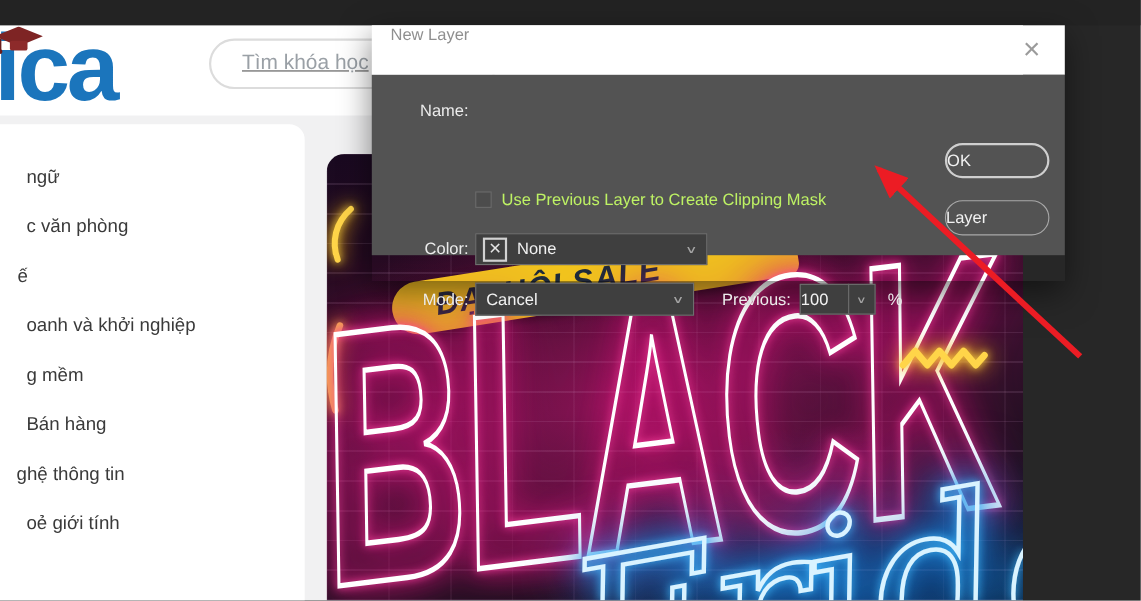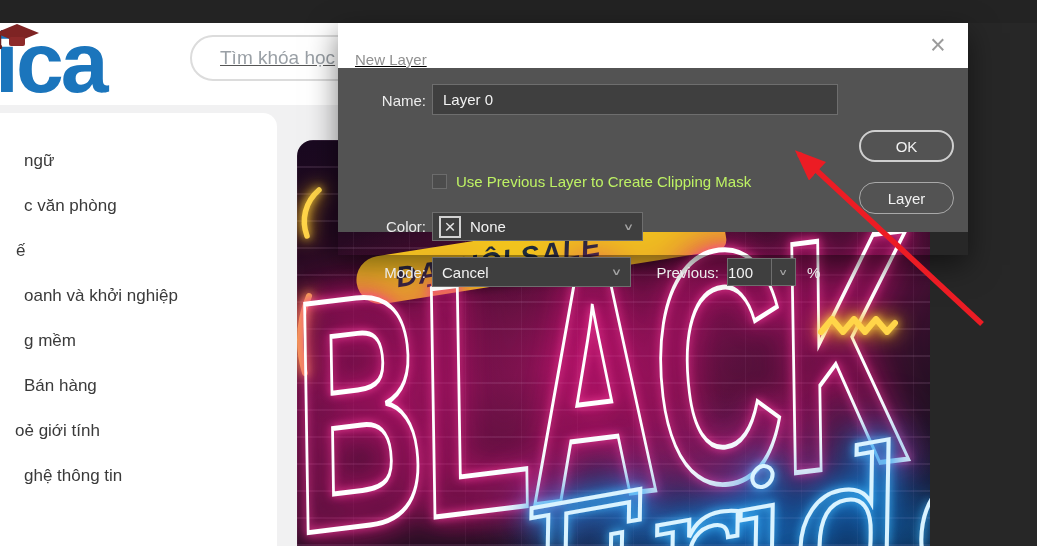--- a/index.html
+++ b/index.html
@@ -44,33 +44,33 @@
   .neon-script{position:absolute;left:0;top:0;width:633px;height:406px;
     filter:drop-shadow(0 0 4px #45bdff) drop-shadow(0 0 12px #1e9bf0) drop-shadow(0 0 26px #0b62c4);}
   .neon-zig{position:absolute;left:520px;top:170px;width:84px;height:32px;
     filter:drop-shadow(0 0 4px #ffd53e) drop-shadow(0 0 10px #e8a911);}
   .neon-arc{position:absolute;left:-4px;top:28px;width:40px;height:300px;
     filter:drop-shadow(0 0 4px #ffd53e) drop-shadow(0 0 9px #e8a911);}
   
   .dialog{position:absolute;left:338px;top:23px;width:630px;height:232px;z-index:5;
     box-shadow:0 10px 28px rgba(0,0,0,.5);}
   .dlg-title{position:absolute;left:0;top:0;width:100%;height:45px;background:#ffffff;box-sizing:border-box;
-    display:flex;align-items:flex-end;text-decoration:underline;}
+    display:flex;align-items:flex-start;}
   .dlg-title .t{margin-left:17px;font-size:15px;color:#8f8f8f;}
   .dlg-close{position:absolute;right:16px;top:8px;width:28px;height:28px;display:flex;align-items:center;
     justify-content:center;font-size:27px;color:#9b9b9b;cursor:pointer;line-height:1;}
   .dlg-body{position:absolute;left:0;top:45px;width:100%;height:164px;background:#535353;}
   .lbl{position:absolute;font-size:15px;color:#ececec;text-align:right;width:88px;left:0;}
   .field{position:absolute;background:#3f3f3f;border:1px solid #6e6e6e;box-sizing:border-box;color:#f2f2f2;
     font-size:15px;display:flex;align-items:center;}
   .name-input{position:absolute;left:94px;top:16px;width:406px;height:31px;background:#3f3f3f;
     border:1px solid #6e6e6e;box-sizing:border-box;color:#f2f2f2;font-size:15px;padding:0 10px;
     font-family:"Liberation Sans",sans-serif;outline:none;}
   .btn{position:absolute;left:521px;width:95px;height:32px;border-radius:17px;background:transparent;
-    color:#f2f2f2;font-size:15px;display:flex;align-items:center;justify-content:center;cursor:pointer;
+    color:#f2f2f2;font-size:15px;display:flex;align-items:center;cursor:pointer;
     box-sizing:border-box;}
   .btn-ok{top:62px;border:2px solid #cfcfcf;}
   .btn-cancel{top:114px;border:1.5px solid #a9a9a9;}
   .chk-row{position:absolute;left:94px;top:105px;display:flex;align-items:center;}
   .chk{width:15px;height:15px;background:#4c4c4c;border:1px solid #6c6c6c;box-sizing:border-box;}
   .chk-lbl{margin-left:9px;font-size:15px;color:#bef264;}
   .chev{position:absolute;right:9px;color:#a5a5a5;font-size:12px;transform:scaleY(.8) scaleX(1.3);}
   .dd-text{margin-left:9px;}
   .swatch{width:22px;height:22px;border:2px solid #d2d2d2;box-sizing:border-box;margin-left:6px;
     display:flex;align-items:center;justify-content:center;font-size:19px;color:#e4e4e4;line-height:1;}
@@ -97,22 +97,22 @@
       <input type="text" placeholder="Tìm khóa học" style="">
     </div>
   </div>
   <nav class="sidebar">
     <div class="side-item">ngữ</div>
     <div class="side-item">c văn phòng</div>
     <div class="side-item">ế</div>
     <div class="side-item">oanh và khởi nghiệp</div>
     <div class="side-item">g mềm</div>
     <div class="side-item">Bán hàng</div>
+    <div class="side-item">ghệ thông tin</div>
     <div class="side-item">oẻ giới tính</div>
-    <div class="side-item">ghệ thông tin</div>
   </nav>
 
   <div class="card">
     <svg class="neon-arc" viewBox="0 0 40 300">
       <path d="M26,22 C12,34 8,52 14,68" stroke="#ffd549" stroke-width="5.5" fill="none" stroke-linecap="round"></path>
       <path d="M16,128 C6,152 4,178 12,205" stroke="#ffd549" stroke-width="6" fill="none" stroke-linecap="round"></path>
     </svg>
     <div class="banner">
       <span>ĐẠI HỘI SALE</span>
     </div>
@@ -135,21 +135,20 @@
 <div class="topstrip"></div>
 
 <div class="dialog">
   <div class="dlg-title">
     <span class="t">New Layer</span>
     <span class="dlg-close">×</span>
   </div>
   <div class="dlg-body">
 
     <span class="lbl" style="top:24px;">Name:</span>
-    <input class="name-input" type="text" value="Layer 0" style="">
     <div class="btn btn-ok">
       <span>OK</span>
     </div>
 
     <div class="chk-row">
       <span class="chk"></span>
       <span class="chk-lbl">Use Previous Layer to Create Clipping Mask</span>
     </div>
     <div class="btn btn-cancel">
       <span>Layer</span>

